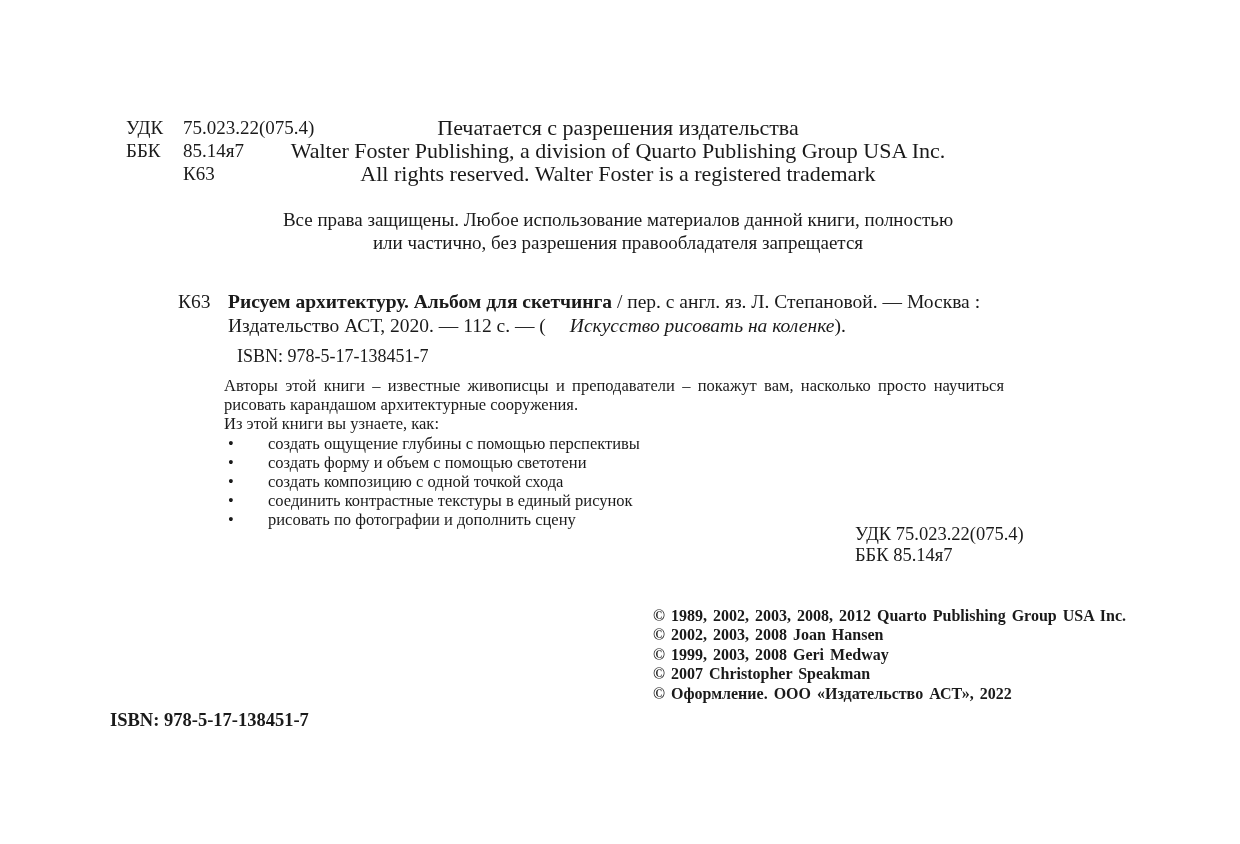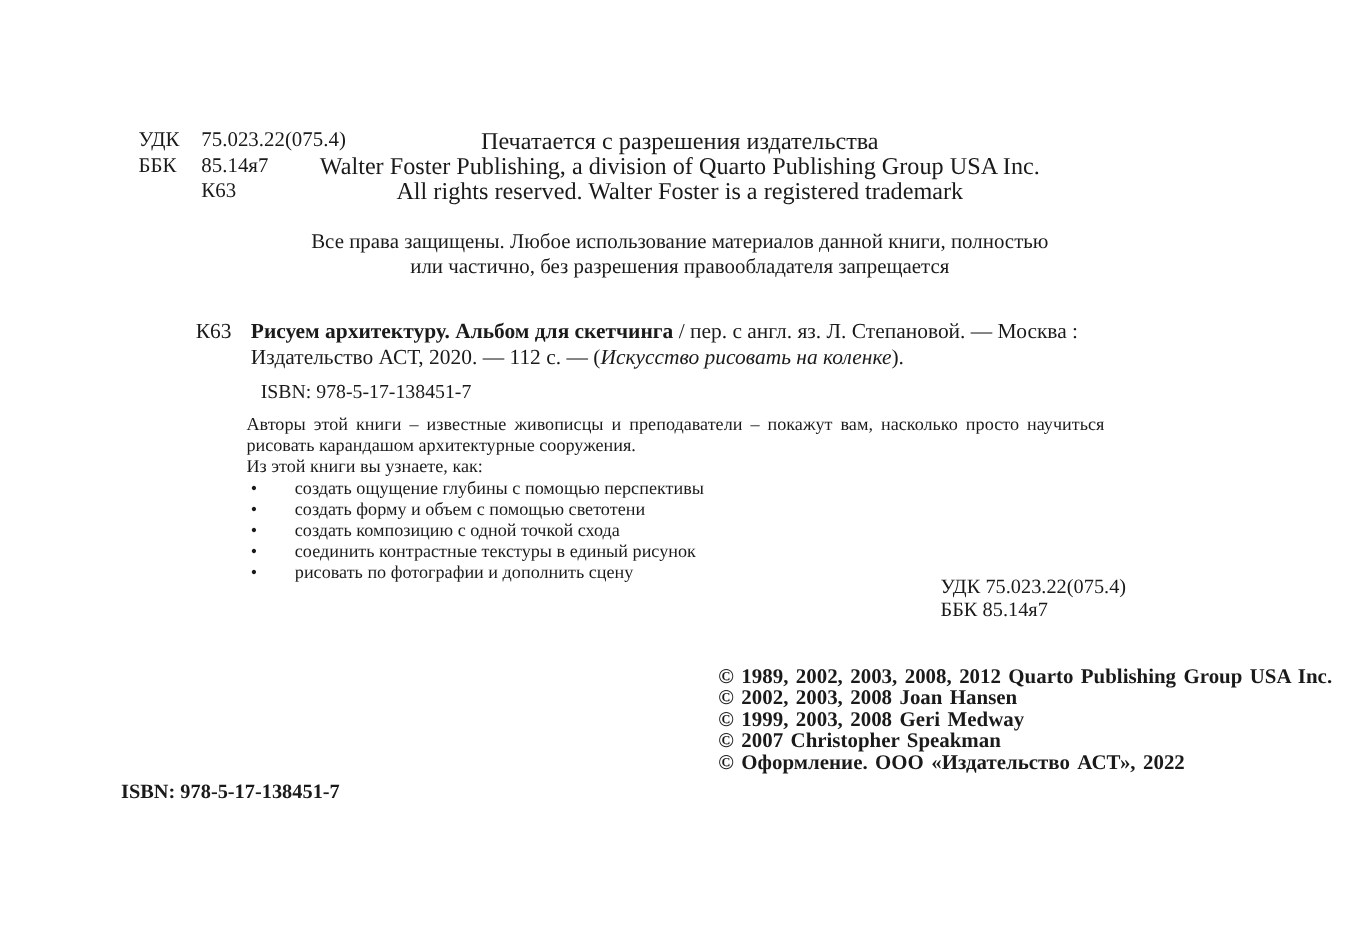--- a/index.html
+++ b/index.html
@@ -36,27 +36,27 @@
   #annotation { left: 224px; top: 376px; width: 780px; font-size: 16.5px; line-height: 19.2px; }
   #annotation .just { text-align: justify; text-align-last: justify; }
   #features { margin: 0; padding: 0; list-style: none; }
   #features li { position: relative; padding-left: 44px; }
   #features .dot { position: absolute; left: 4px; top: 0; }
 
   
   #codes-right { left: 855px; top: 524px; font-size: 18.5px; line-height: 20.5px; }
 
   
-  #copyrights { left: 653px; top: 606px; font-size: 19px; line-height: 19.4px; font-weight: bold; word-spacing: 2px; white-space: nowrap; }
+  #copyrights { left: 653px; top: 606px; font-size: 16px; line-height: 19.4px; font-weight: bold; word-spacing: 2px; white-space: nowrap; }
 
   
   #isbn-bottom { left: 110px; top: 710px; font-size: 18.5px; font-weight: bold; }
 
   b { font-weight: bold; }
-  i { font-style: italic; }
+  i { font-style: italic; margin-left: 24px; }
 </style>
 </head>
 <body>
 
 <div class="abs" id="codes-left">
   <div class="code-row">
     <span class="code-label">УДК</span><span>75.023.22(075.4)</span>
   </div>
   <div class="code-row">
     <span class="code-label">ББК</span><span>85.14я7</span>

